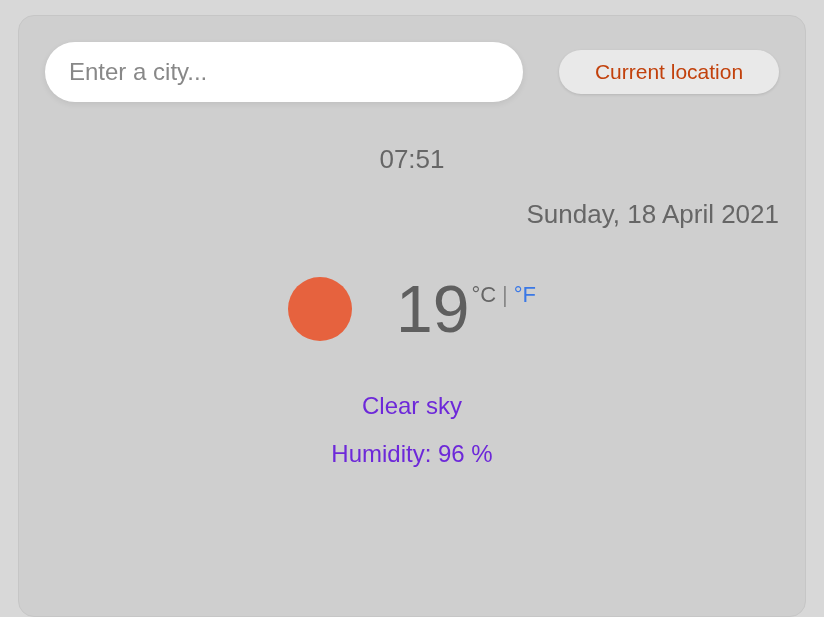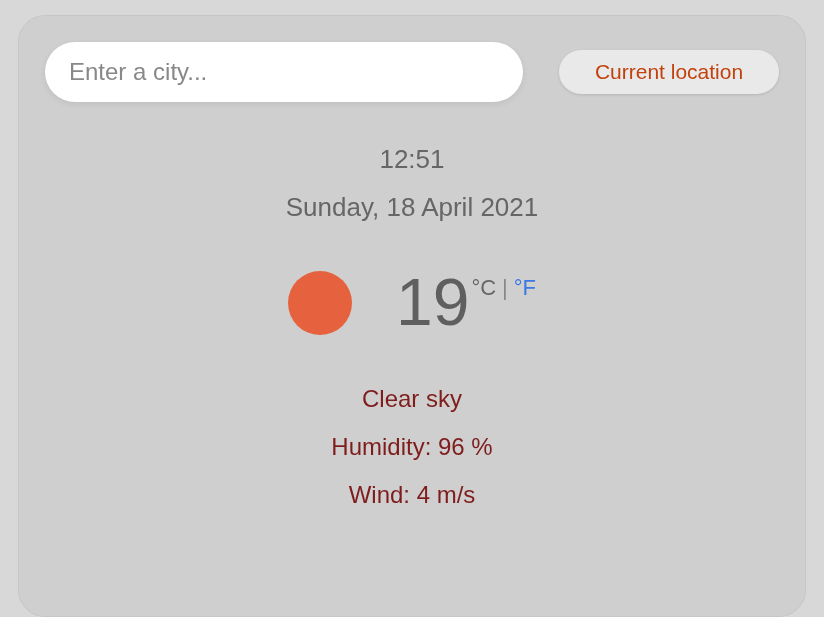--- a/index.html
+++ b/index.html
@@ -13,21 +13,21 @@
     color: #555;
   }
   .card {
     position: absolute;
     left: 18px;
     top: 15px;
     right: 18px;
     bottom: 0;
     background: #cfcfcf;
     border: 1px solid #c6c6c6;
-    border-radius: 27px;
+    border-radius: 16px;
     padding: 26px 26px 40px 26px;
   }
   .top-row {
     display: flex;
     align-items: center;
     gap: 36px;
   }
   .search-input {
     flex: 1;
     height: 60px;
@@ -65,29 +65,29 @@
     font-weight: 300;
   }
   .time {
     text-align: center;
     font-size: 26px;
     color: #666;
     margin-top: 42px;
     font-weight: 300;
   }
   .date {
-    text-align: center;
+    text-align: right;
     font-size: 26px;
     color: #666;
-    margin-top: 17px;
+    margin-top: 24px;
     font-weight: 300;
   }
   .temp-row {
     display: flex;
-    align-items: flex-end;
+    align-items: center;
     justify-content: center;
     gap: 44px;
     margin-top: 46px;
   }
   .weather-icon {
     width: 64px;
     height: 64px;
     border-radius: 50%;
     background: #e6623e;
   }
@@ -110,52 +110,51 @@
   }
   .unit-c { color: #666; cursor: pointer; }
   .unit-sep { color: #888; margin: 0 6px; font-weight: 300; }
   .unit-f { color: #3a78e6; cursor: pointer; }
   .details {
     margin-top: 50px;
     text-align: center;
   }
   .details div {
     font-size: 24px;
-    color: #7f1d1d;
+    color: #6d28d9;
     margin-top: 20px;
     font-weight: 300;
   }
   .details div:first-child { margin-top: 0; }
 </style>
 </head>
 <body>
 
 <div class="card">
 
   <div class="top-row">
     <input class="search-input" type="text" placeholder="Enter a city..." style="">
     <button class="loc-btn">Current location</button>
   </div>
 
 
-  <div class="time">12:51</div>
+  <div class="time">07:51</div>
 
   <div class="date">Sunday, 18 April 2021</div>
 
   <div class="temp-row">
     <div class="weather-icon" style="background:#e6623e"></div>
     <div class="temp-block">
       <span class="temp-value">19</span>
       <span class="unit-row">
         <span class="unit-c">°C</span>
         <span class="unit-sep"> | </span>
         <span class="unit-f">°F</span>
       </span>
     </div>
   </div>
 
   <div class="details">
     <div>Clear sky</div>
     <div>Humidity: 96 %</div>
-    <div>Wind: 4 m/s</div>
   </div>
 
 </div>
 
 </body></html>

